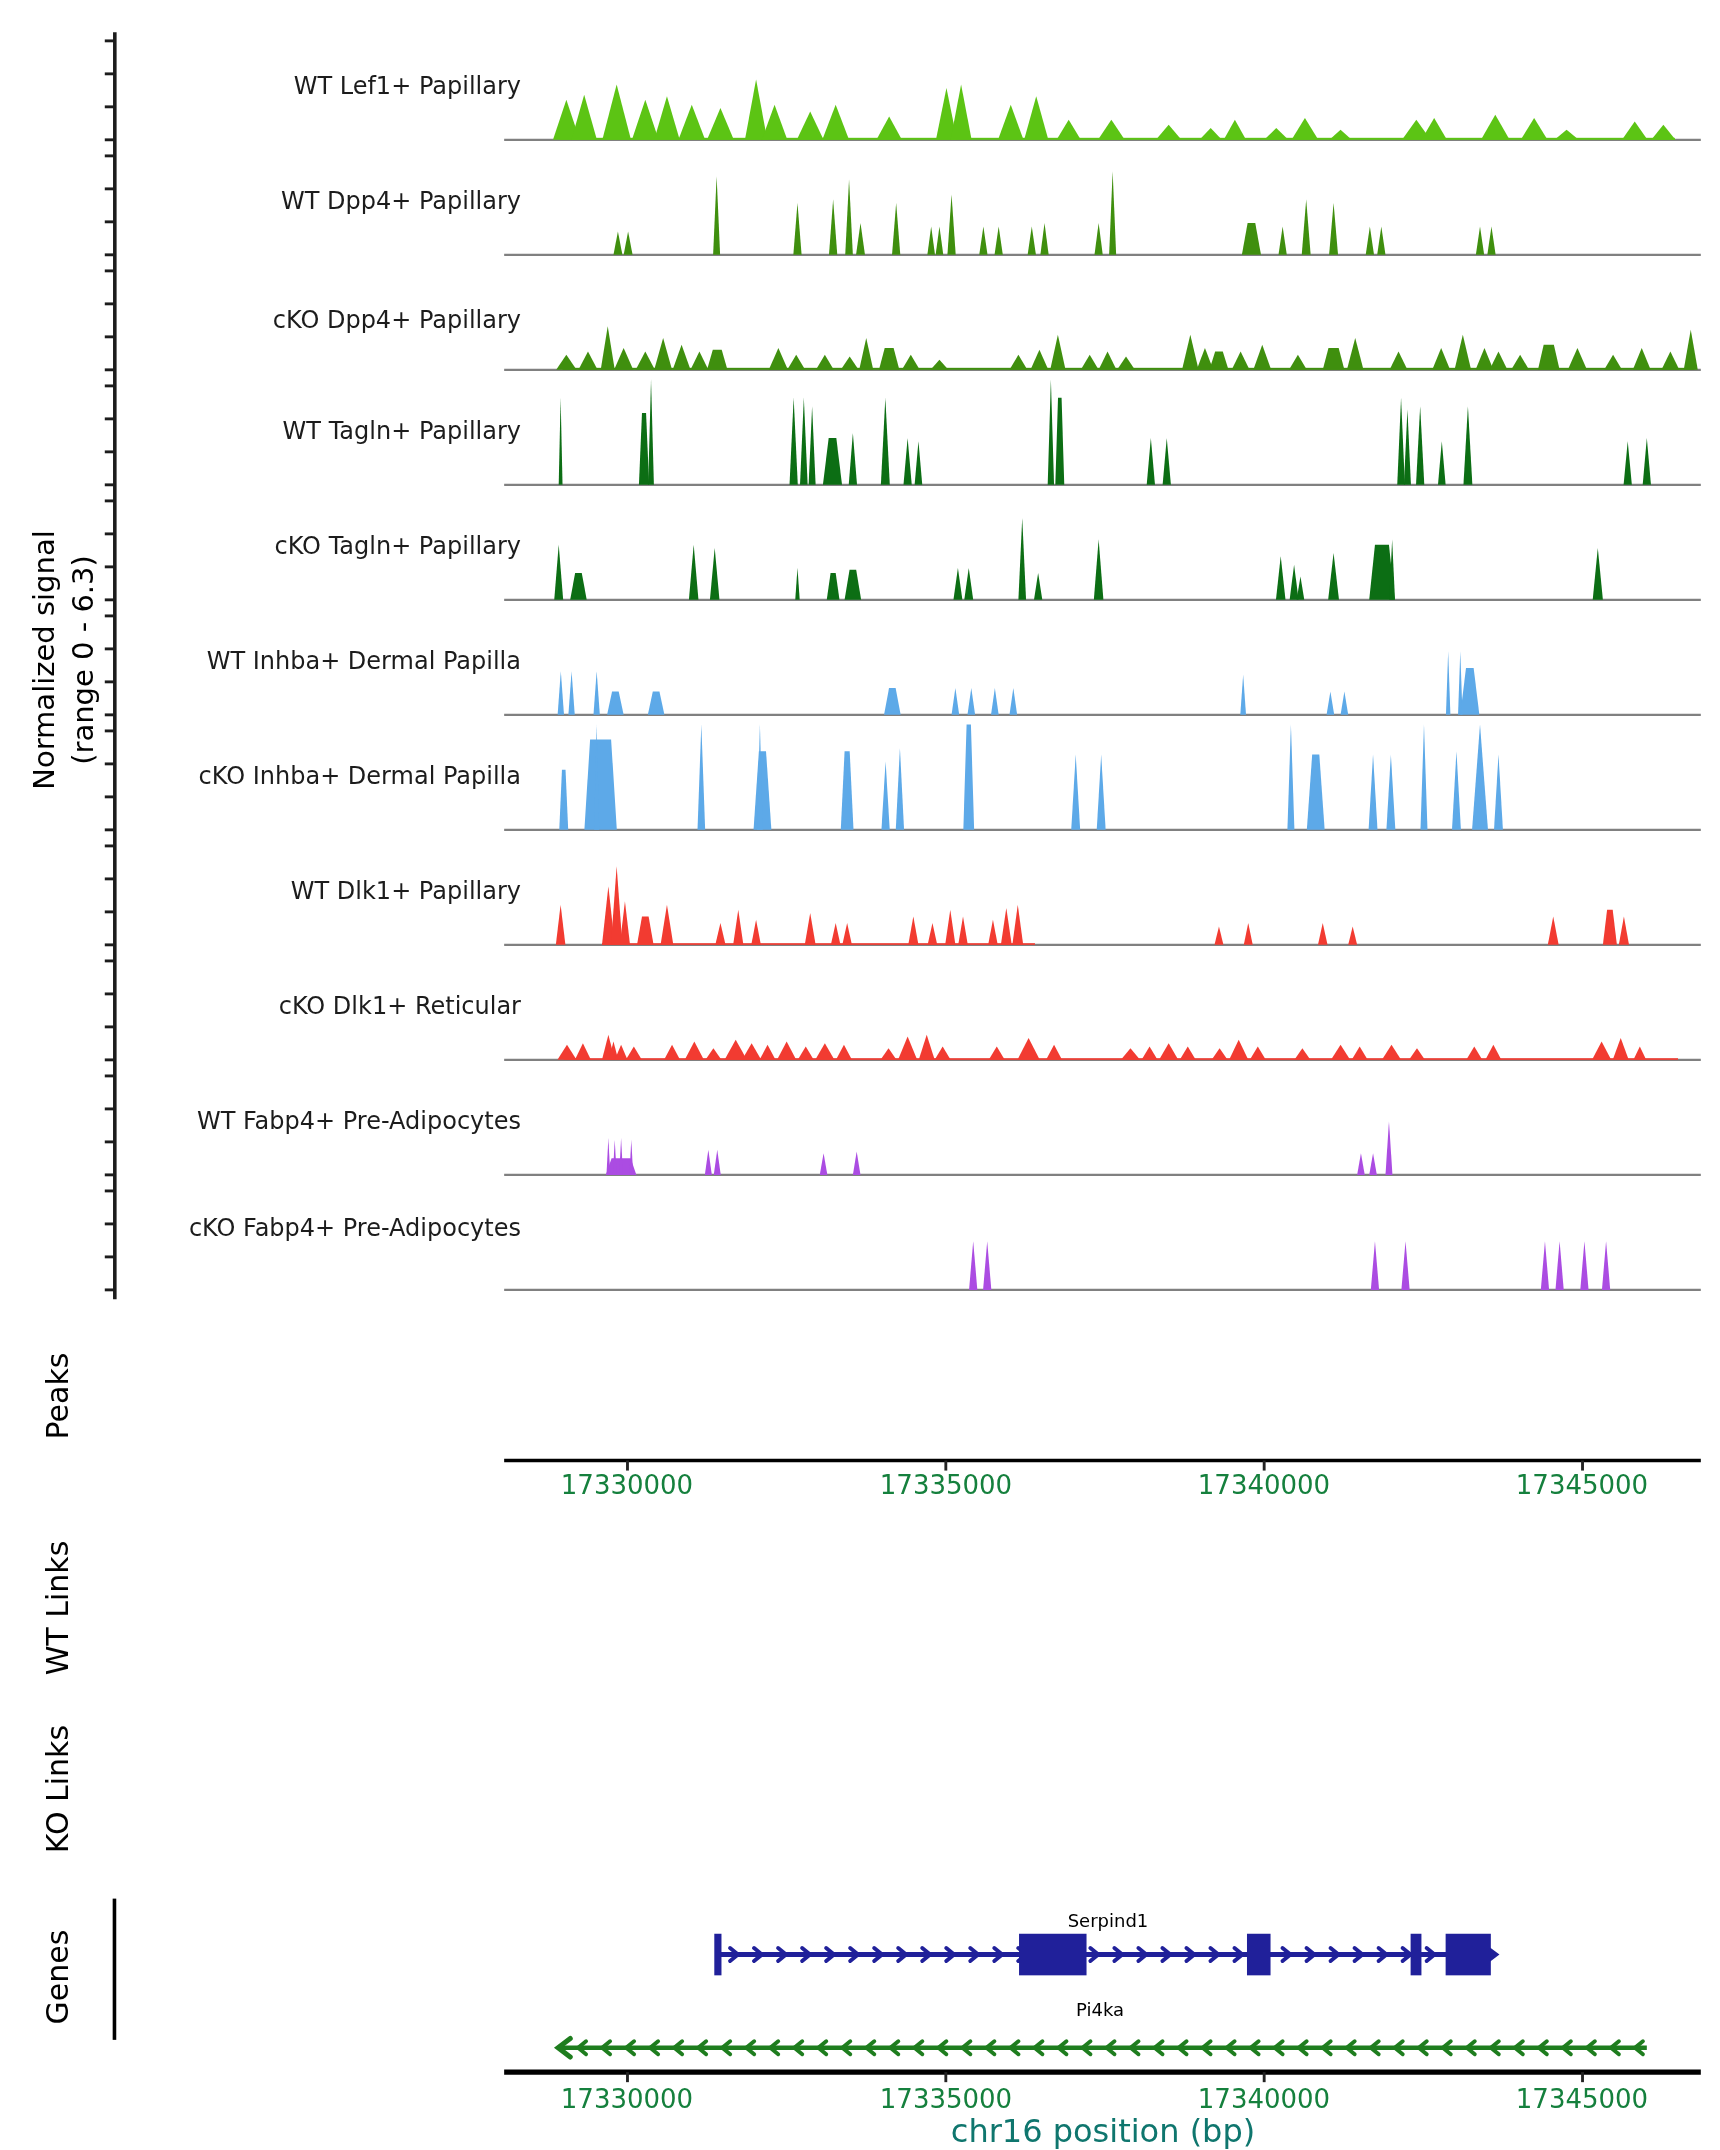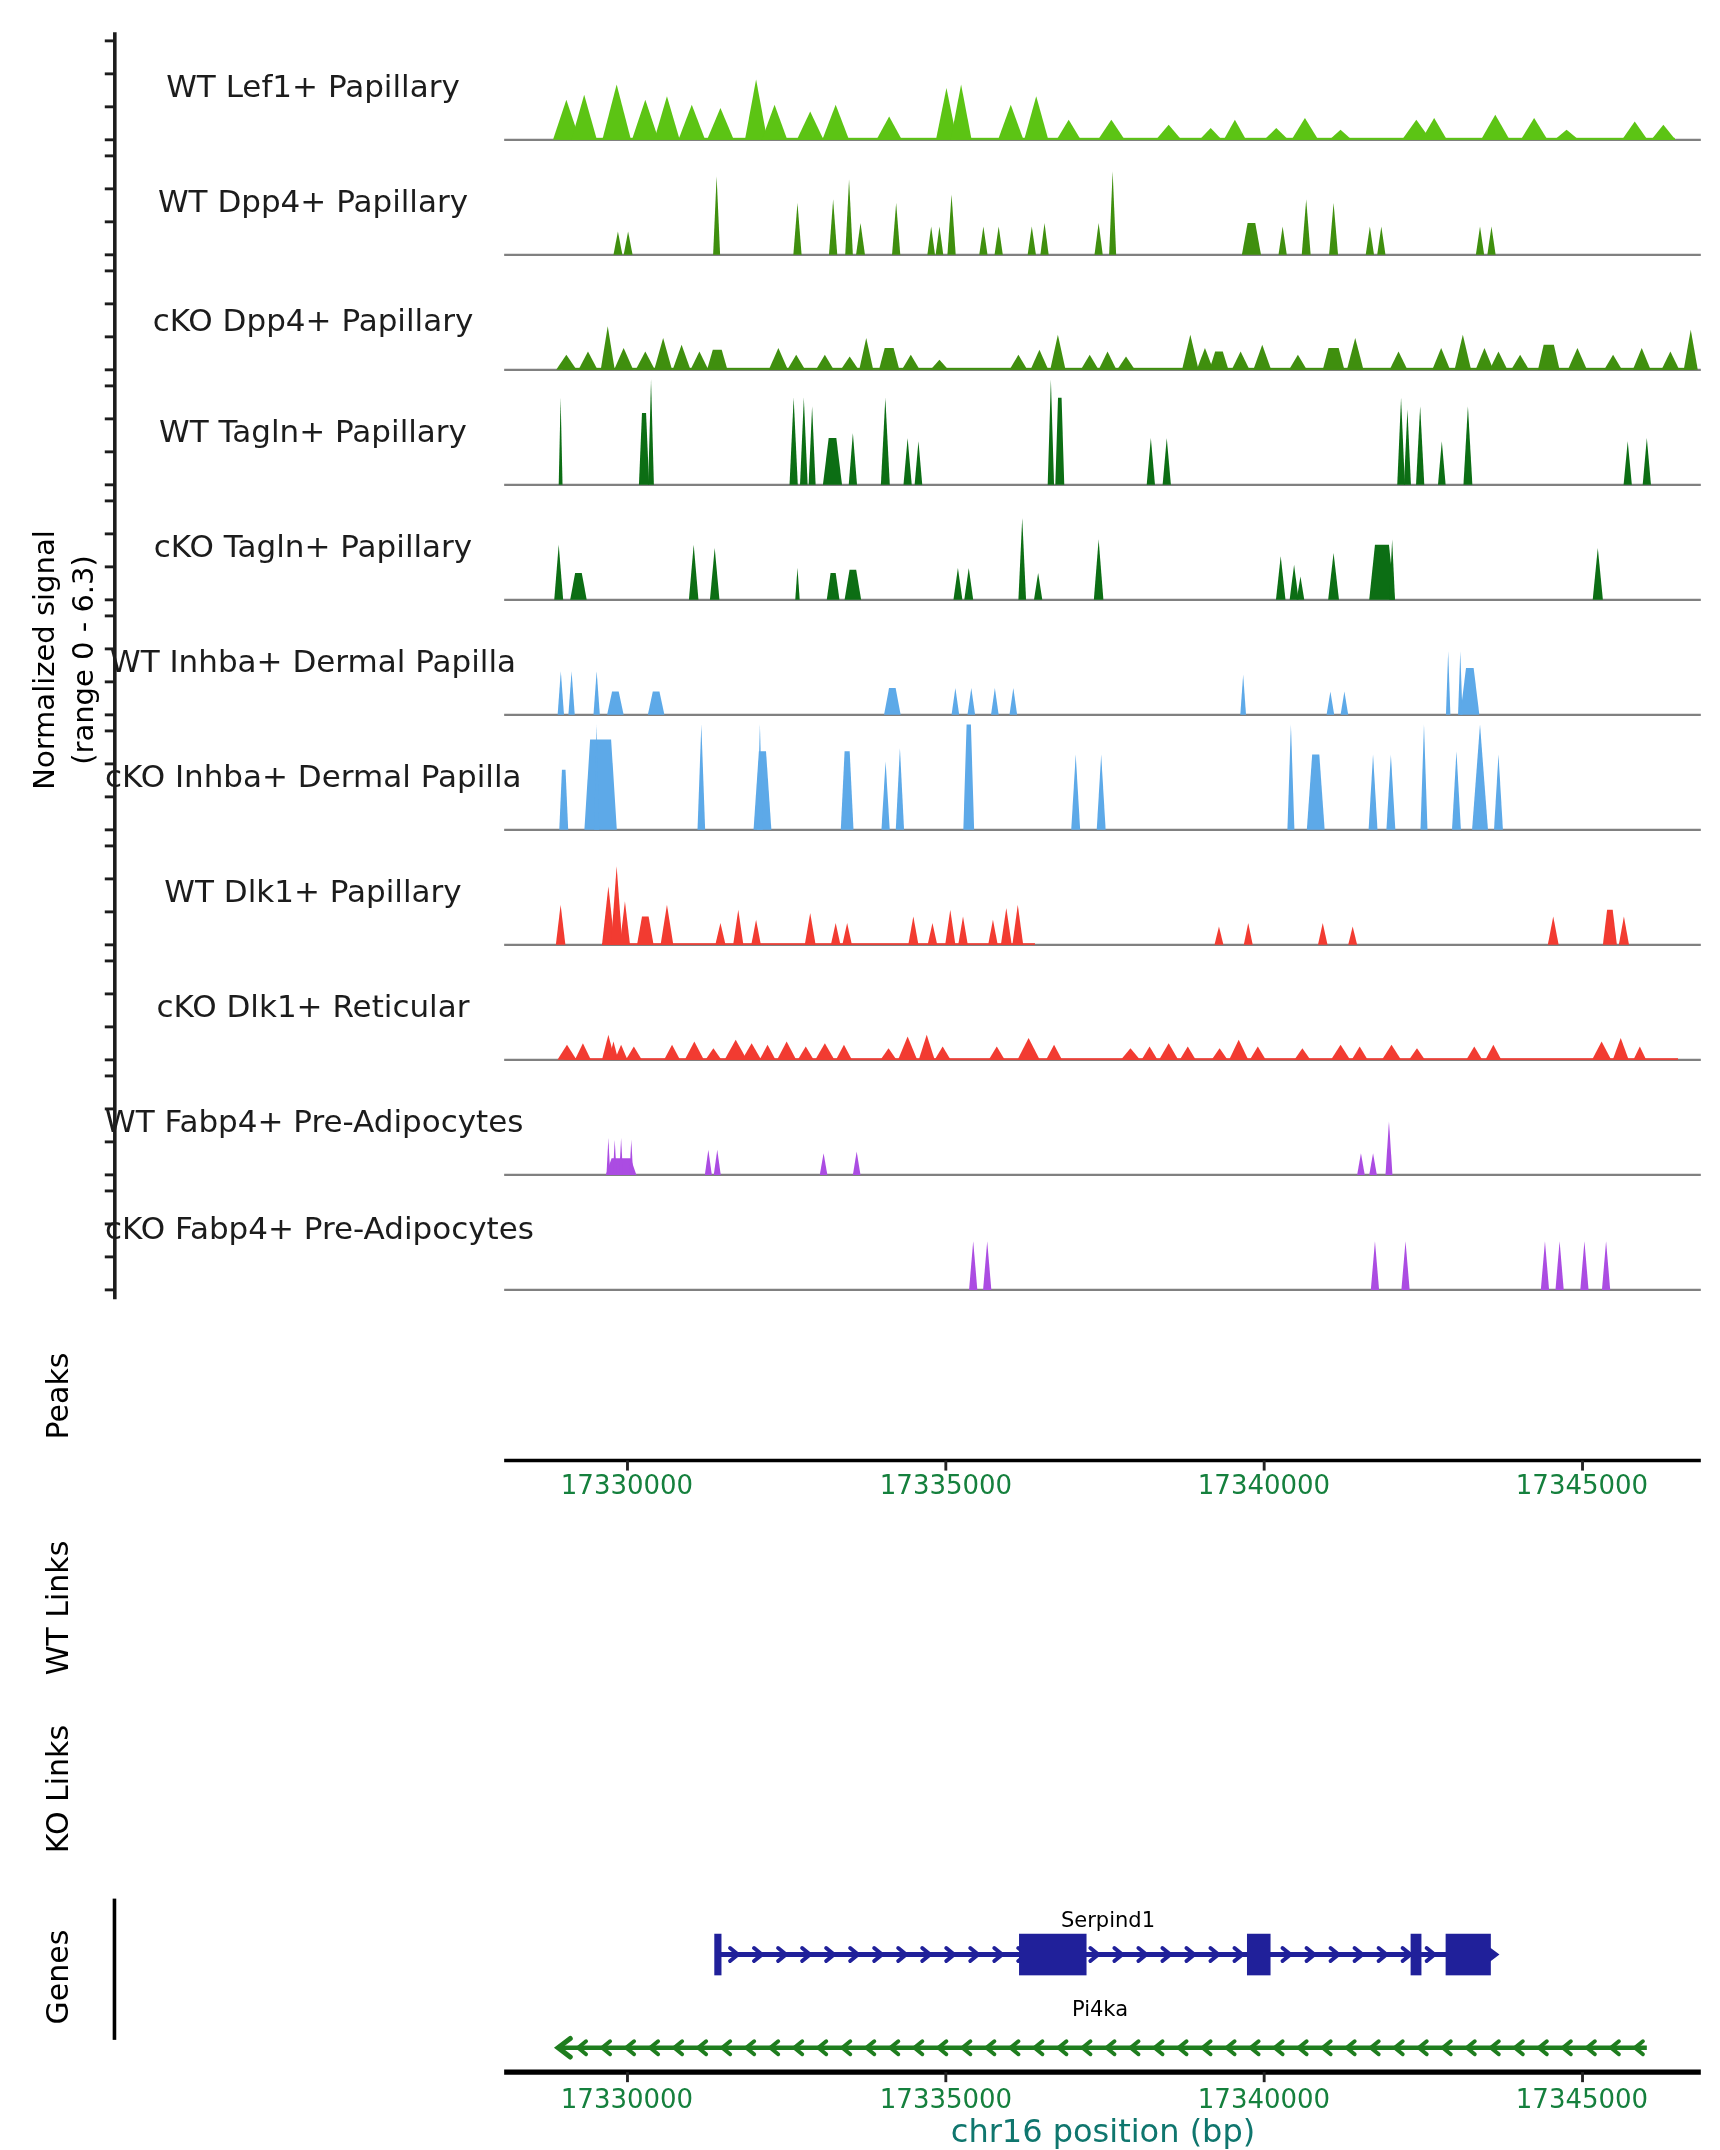--- a/index.html
+++ b/index.html
@@ -3,25 +3,25 @@
 <meta charset="utf-8">
 <style>
   html,body{margin:0;padding:0;background:#fff;}
   .fig{position:relative;width:1721px;height:2151px;background:#fff;
        font-family:"DejaVu Sans","Liberation Sans",sans-serif;overflow:hidden;}
   .fig svg{position:absolute;left:0;top:0;}
   .lab{position:absolute;color:#1a1a1a;white-space:nowrap;}
   .rot{transform:translate(-50%,-50%) rotate(-90deg);}
   .ctr{transform:translate(-50%,-50%);}
   .track-lab{position:absolute;left:105px;width:416px;height:29px;line-height:29px;
-             text-align:center;font-size:31px;color:#1c1c1c;white-space:nowrap;}
+             text-align:right;font-size:24px;color:#1c1c1c;white-space:nowrap;}
   .ticklab{position:absolute;width:172px;text-align:center;font-size:26px;color:#15803d;}
   .seclab{font-size:30px;color:#000;}
   .ylab{font-size:29px;color:#000;}
-  .genelab{font-size:21px;color:#000;}
+  .genelab{font-size:18px;color:#000;}
   .xlab{font-size:32px;color:#0f766e;}
 </style>
 </head>
 <body>
 
 <div class="fig">
   <svg id="gfx" width="1721" height="2151" viewBox="0 0 2400 3000">
       <line x1="703" y1="195" x2="2372" y2="195" stroke="#808080" stroke-width="3"></line>
       <rect x="780.872" y="192.2004" width="1554.8880000000004" height="2.7996" fill="#5cc414"></rect>
       <path d="M771.104,195 L789.752,139.008 L808.4,195 Z" fill="#5cc414"></path>

